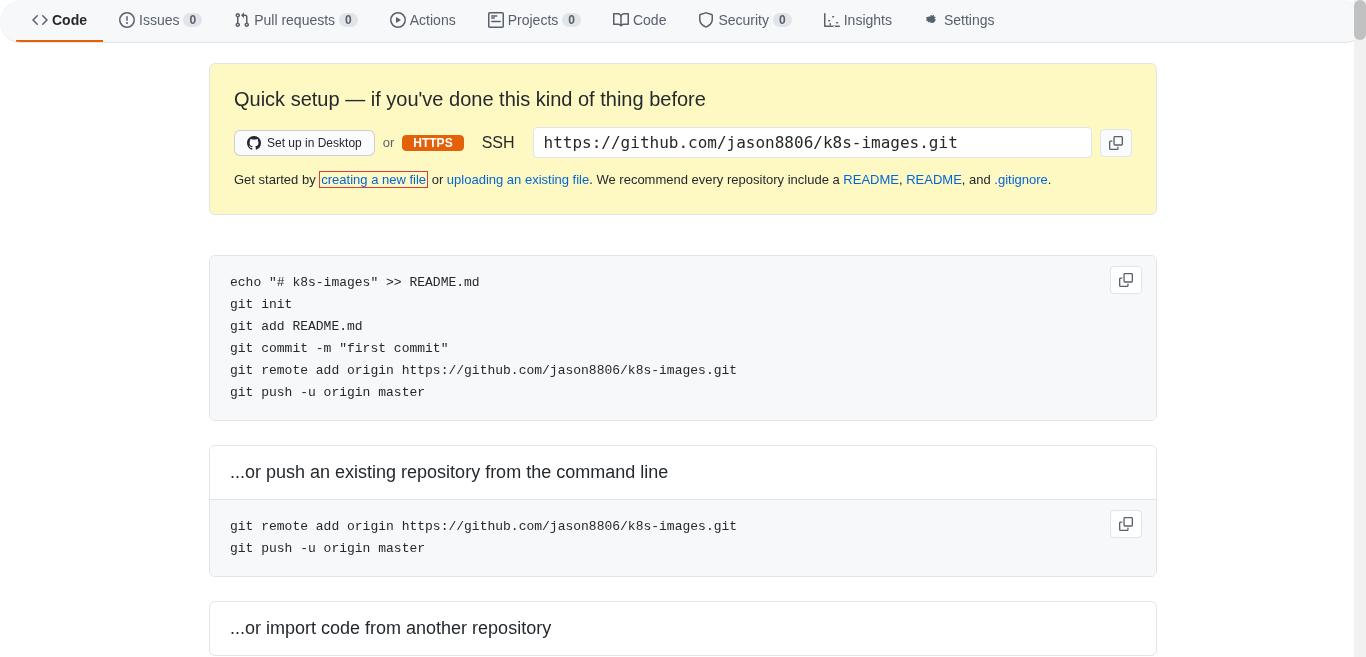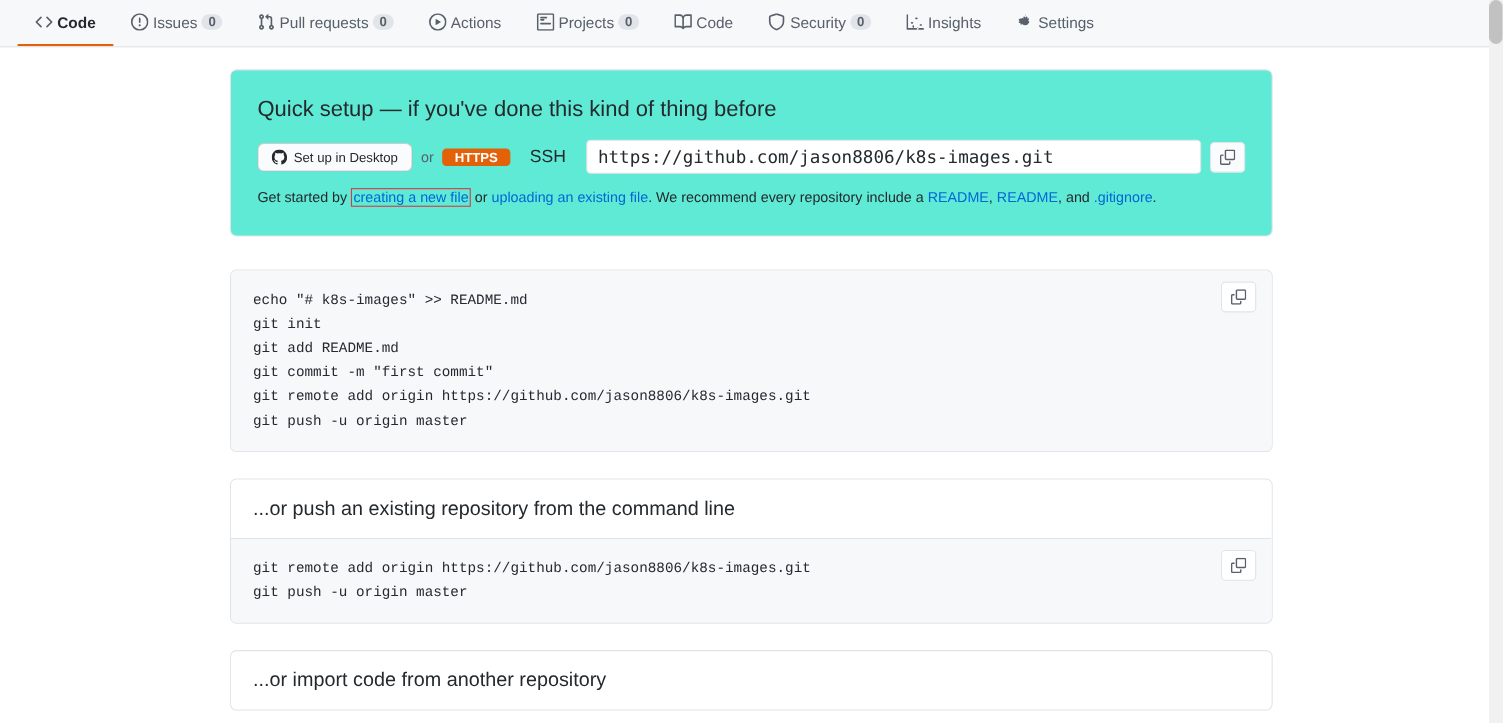--- a/index.html
+++ b/index.html
@@ -18,20 +18,21 @@
       background: #fff;
     }
     
     .repo-nav {
       display: flex;
       align-items: flex-start;
       border-bottom: 1px solid #e1e4e8;
       background: #f6f8fa;
       padding: 0 16px;
       overflow-x: auto;
+      border-radius: 21px;
     }
     .repo-nav-item {
       display: flex;
       align-items: center;
       gap: 4px;
       padding: 12px 16px;
       font-size: 14px;
       color: #586069;
       cursor: pointer;
       white-space: nowrap;
@@ -62,23 +63,23 @@
       max-width: 980px;
       margin: 0 auto;
       width: 100%;
       padding: 20px 16px;
     }
 
     
     .quick-setup-box {
       border: 1px solid #e1e4e8;
       border-radius: 6px;
-      background: #5eead4;
+      background: #fef9c3;
       padding: 24px;
-      margin-bottom: 30px;
+      margin-bottom: 40px;
     }
     .quick-setup-title {
       font-size: 20px;
       font-weight: 400;
       color: #24292e;
       margin-bottom: 16px;
     }
     .url-row {
       display: flex;
       align-items: center;

